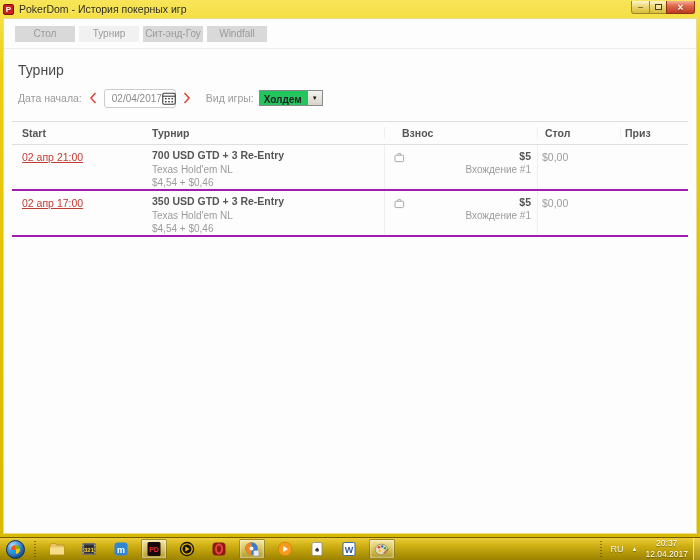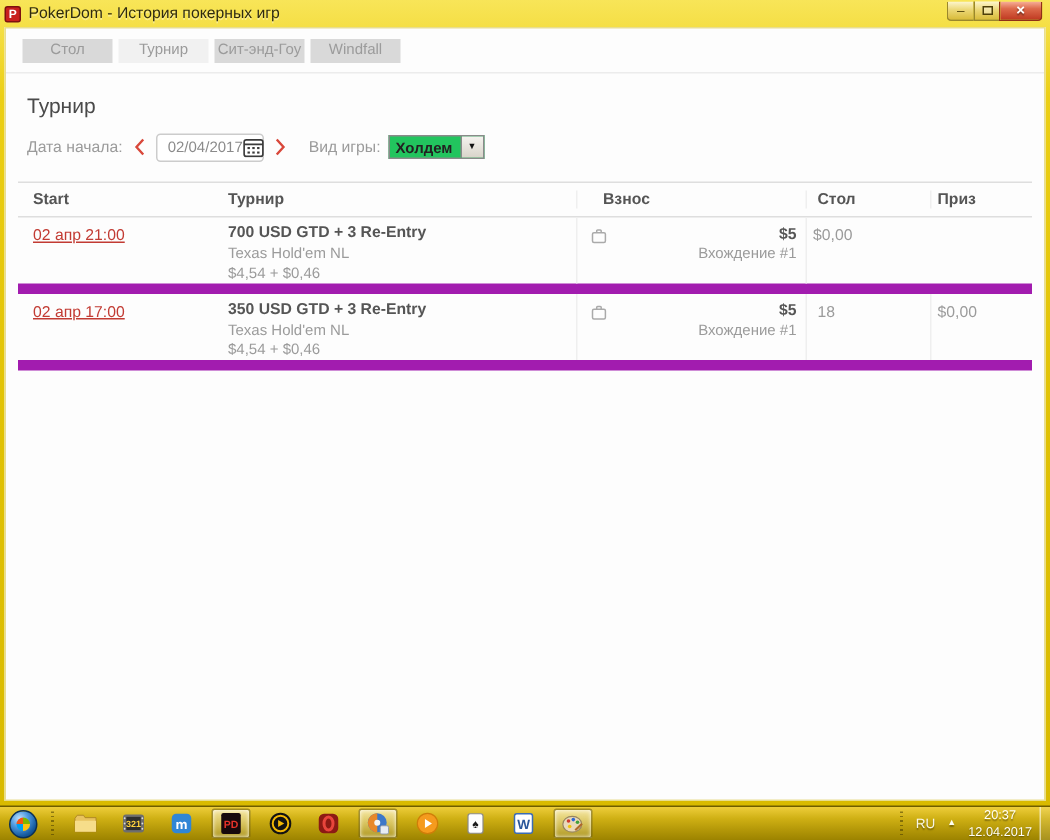--- a/index.html
+++ b/index.html
@@ -44,21 +44,21 @@
   .flabel.g { margin-left:8px; margin-right:5px; }
   .select { width:64px; height:16px; border:1px solid #8a8a8a; background:#22c55e; display:flex; align-items:stretch; }
   .selval { flex:1; font-size:10px; font-weight:bold; color:#222; padding:3px 0 0 4px; }
   .selbtn { width:15px; background:linear-gradient(180deg,#f5f3ef,#d9d4ca); border-left:1px solid #8a8a8a;
     display:flex; align-items:center; justify-content:center; font-size:6px; color:#111; }
 
   
   .table { margin:13px 8px 0 8px; border-top:1px solid #dedede; font-size:10.5px; }
   .trowh, .trow { display:flex; }
   .trowh { height:23px; align-items:center; border-bottom:1px solid #dedede; font-weight:bold; color:#555; }
-  .trow { min-height:33px; border-bottom:7px solid #a21caf; }
+  .trow { min-height:33px; border-bottom:2px solid #a21caf; }
   .c1 { width:130px; padding-left:10px; flex:none; }
   .c2 { width:242px; padding-left:10px; flex:none; }
   .c3 { width:153px; padding-left:7px; flex:none; border-left:1px solid #efefef; position:relative; }
   .c4 { width:83px; padding-left:7px; flex:none; border-left:1px solid #efefef; }
   .c5 { flex:1; padding-left:4px; border-left:1px solid #efefef; }
   .trowh .c3 { padding-left:17px; }
   .trow .c1, .trow .c4, .trow .c5 { padding-top:6px; }
   .trow .c4, .trow .c5 { color:#9b9b9b; }
   .datelink { color:#c23b33; text-decoration:underline; cursor:pointer; }
   .trow .c2 { padding-top:4px; line-height:1.32; }
@@ -198,21 +198,20 @@
             <svg width="11" height="11" viewBox="0 0 11 11">
                 <rect x="1" y="3.2" width="8.6" height="6.4" rx="1" fill="none" stroke="#aaa" stroke-width="1"></rect>
                 <path d="M3.8 3.2 V2 a.6 .6 0 0 1 .6 -.6 h1.8 a.6 .6 0 0 1 .6 .6 V3.2" fill="none" stroke="#aaa" stroke-width="1"></path>
               </svg>
           </span>
           <div class="feewrap">
             <div class="fee">$5</div>
             <div class="entry">Вхождение #1</div>
           </div>
         </div>
-        <div class="c4">18</div>
         <div class="c5">$0,00</div>
       </div>
     </div>
   </div>
 </div>
 
 <div class="taskbar">
   <div class="orb">
       <div class="orbflag"></div>
     </div>

